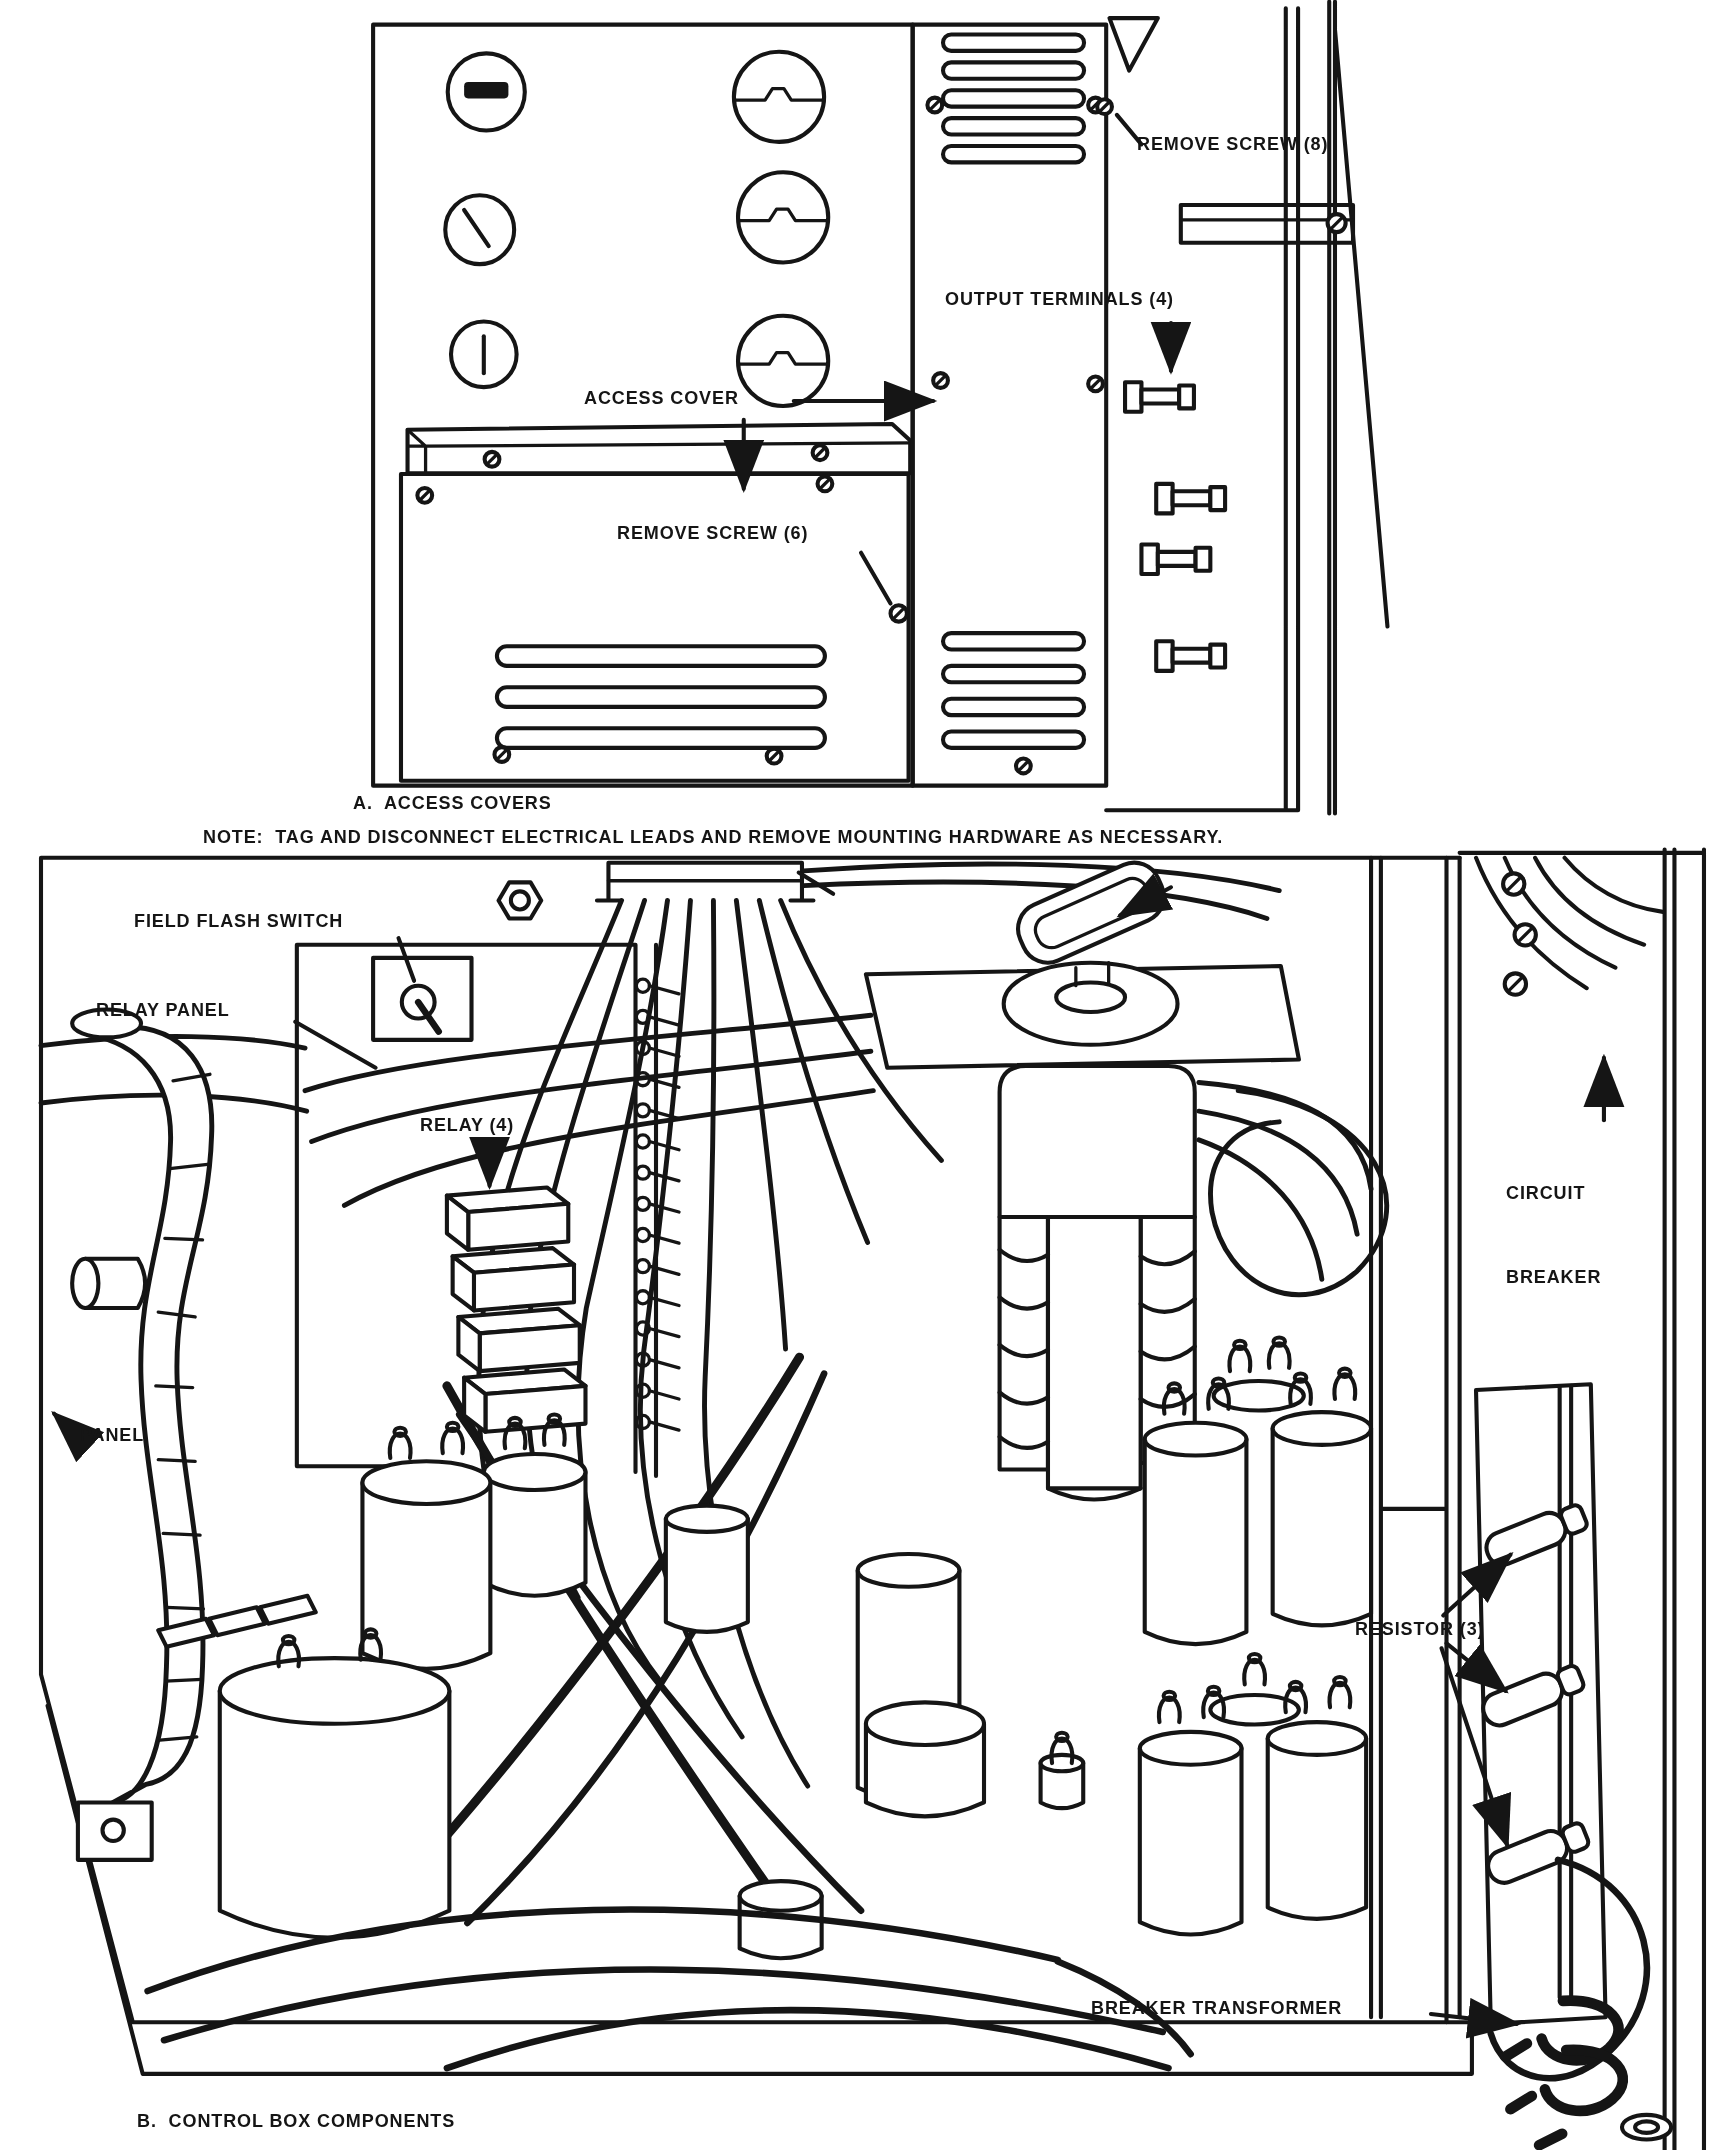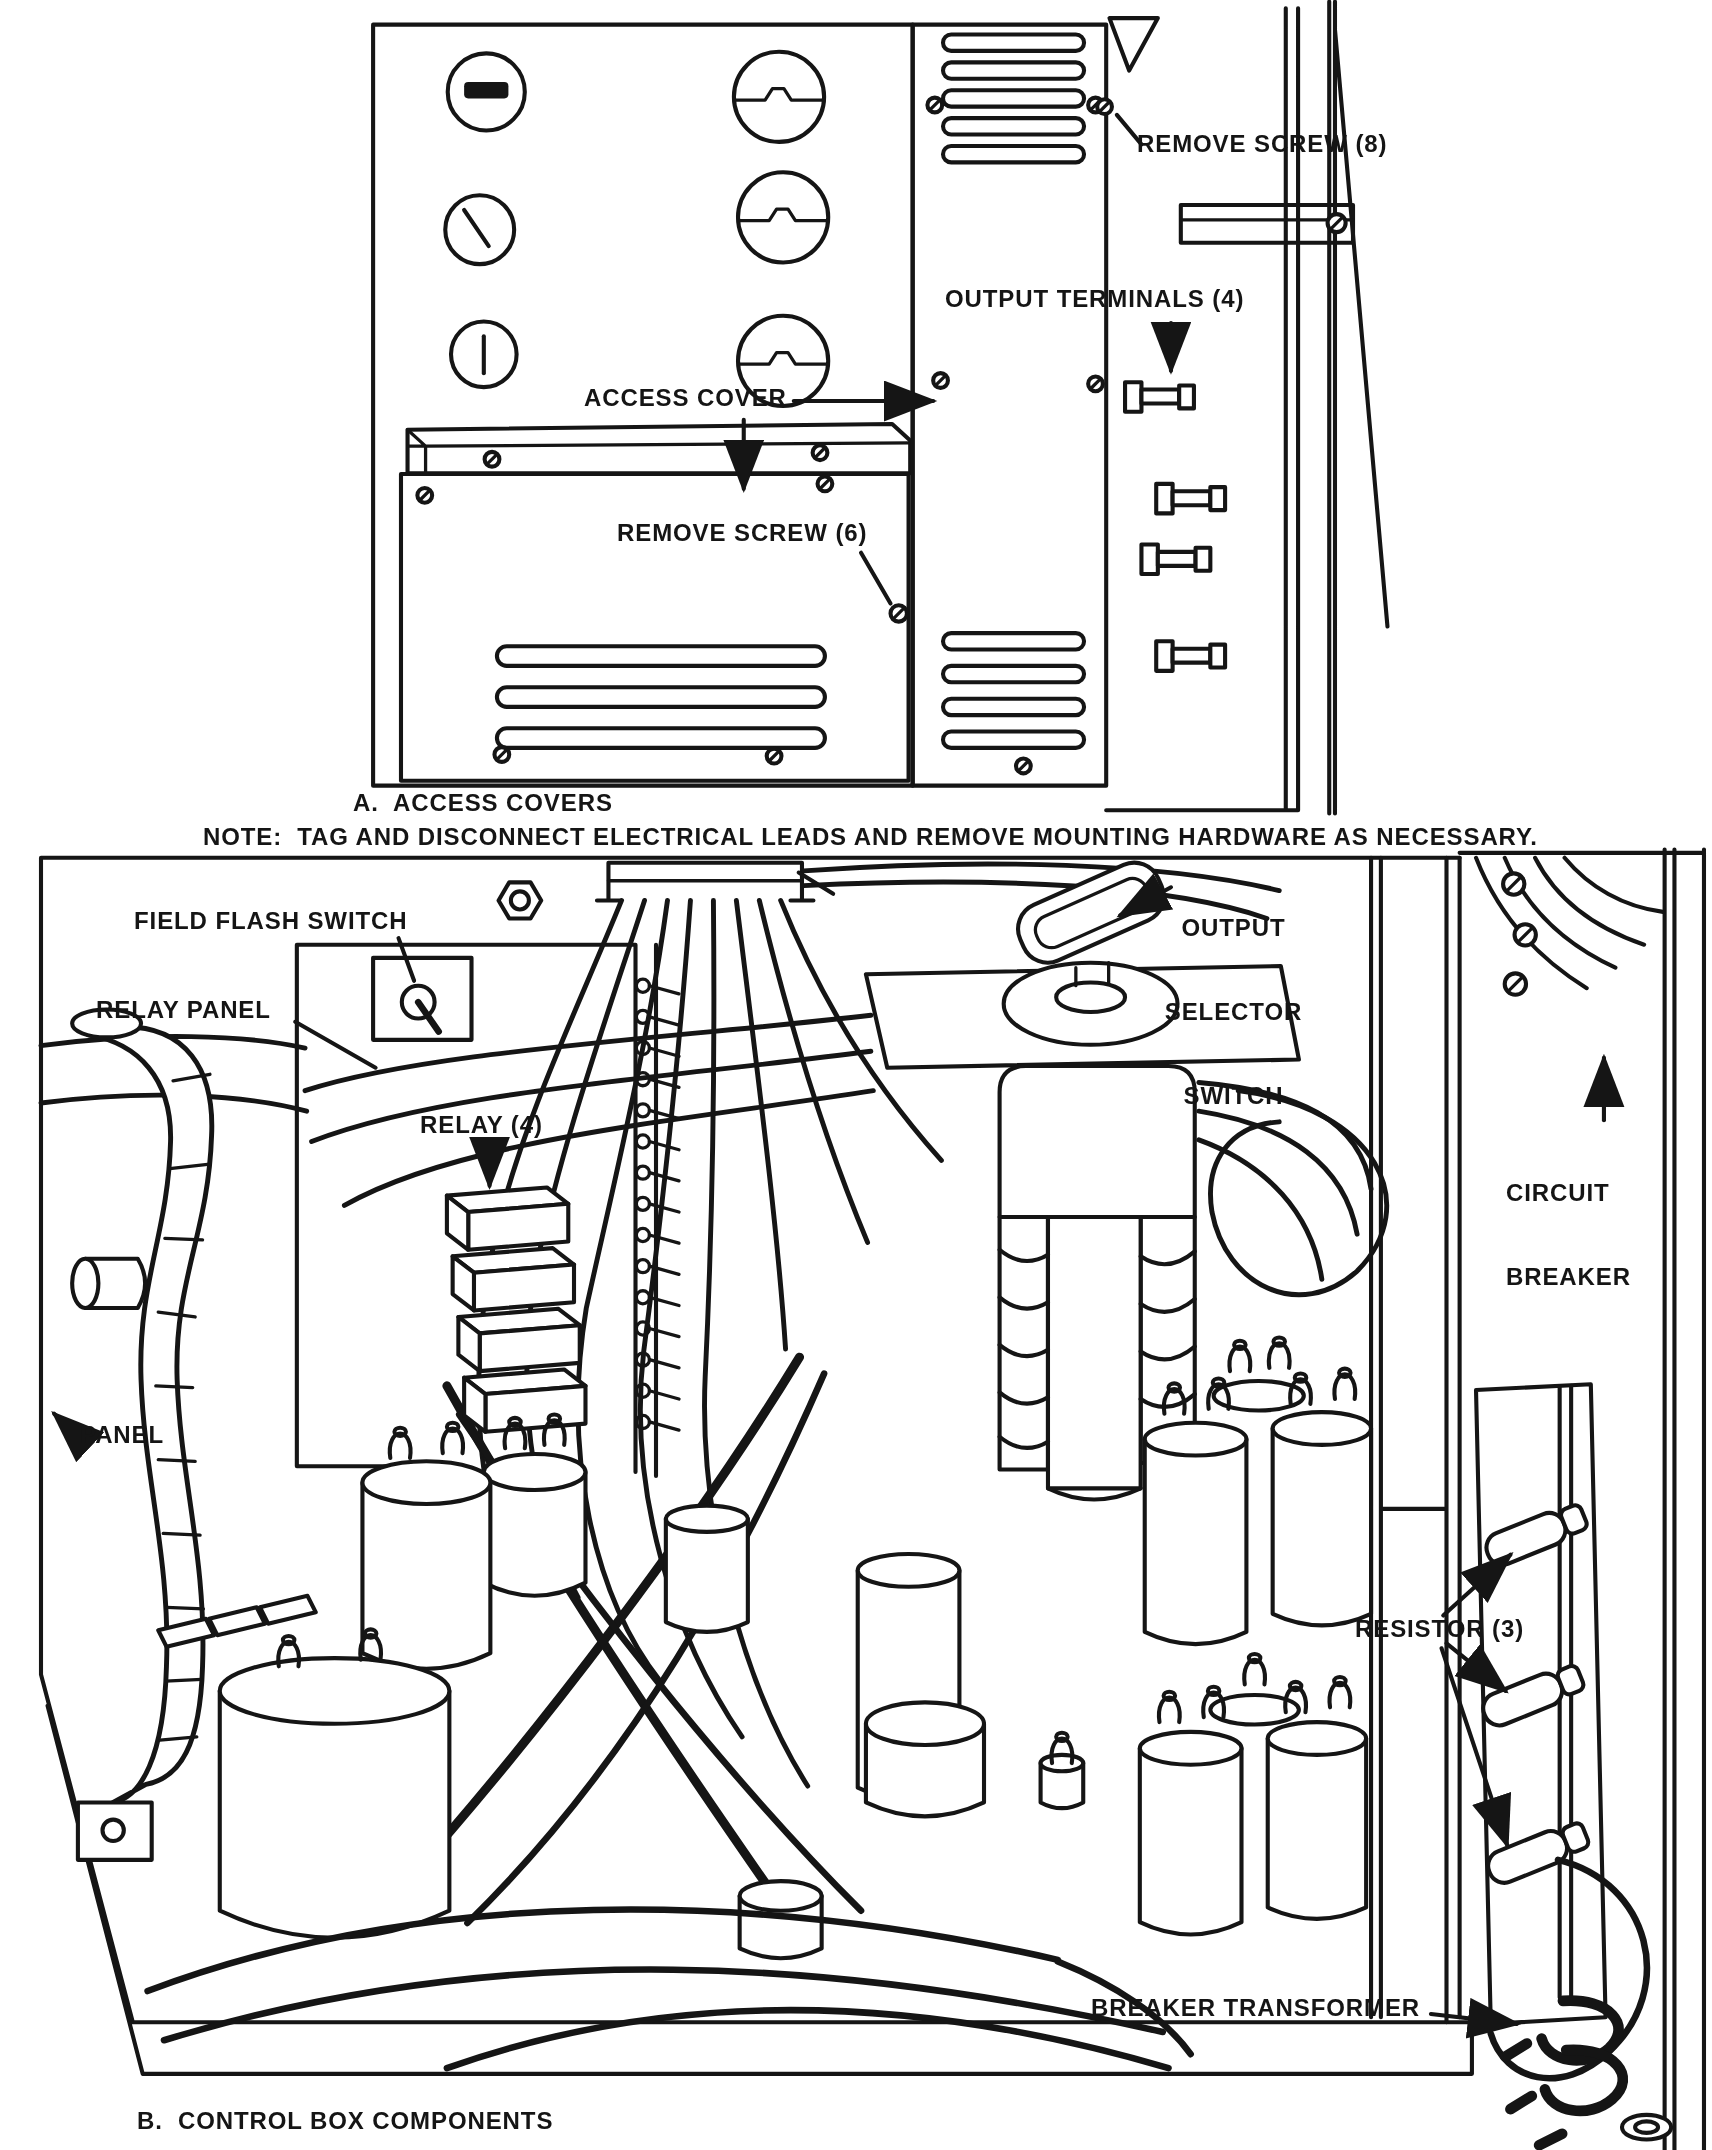--- a/index.html
+++ b/index.html
@@ -7,21 +7,21 @@
          font-family:"Liberation Sans",sans-serif;}
   .art{position:absolute;left:0;top:0;fill:none;stroke:#151515;stroke-width:5;
        stroke-linecap:round;stroke-linejoin:round;}
   .wf{fill:#ffffff;}
   .ink{fill:#151515;stroke:none;}
   .t4{stroke-width:4;}
   .w6{stroke-width:6;}
   .w8{stroke-width:8;}
   .w11{stroke-width:11;}
   .w13{stroke-width:13;}
-  .lbl{position:absolute;font-weight:700;font-size:24px;line-height:28px;
+  .lbl{position:absolute;font-weight:700;font-size:18px;line-height:28px;
        letter-spacing:0.9px;color:#151515;white-space:pre;}
   .ctr{text-align:center;}
 </style>
 </head>
 <body>
 
 <div class="stage">
 
 <svg class="art" width="1713" height="2151" viewBox="0 0 2089 2623">
   <defs>
@@ -456,25 +456,20 @@
 
 <div class="lbl" style="left:1137px;top:130px">REMOVE SCREW (8)</div>
 <div class="lbl" style="left:945px;top:285px">OUTPUT TERMINALS (4)</div>
 <div class="lbl" style="left:584px;top:384px">ACCESS COVER</div>
 <div class="lbl" style="left:617px;top:519px">REMOVE SCREW (6)</div>
 <div class="lbl" style="left:353px;top:789px">A.  ACCESS COVERS</div>
 <div class="lbl" style="left:203px;top:823px">NOTE:  TAG AND DISCONNECT ELECTRICAL LEADS AND REMOVE MOUNTING HARDWARE AS NECESSARY.</div>
 
 <div class="lbl" style="left:134px;top:907px">FIELD FLASH SWITCH</div>
 <div class="lbl" style="left:96px;top:996px">RELAY PANEL</div>
-<div class="lbl ctr" style="left:1164px;top:858px;width:139px">
-  <div>OUTPUT</div>
-  <div>SELECTOR</div>
-  <div>SWITCH</div>
-</div>
 <div class="lbl" style="left:1506px;top:1123px">
   <div>CIRCUIT</div>
   <div>BREAKER</div>
 </div>
 <div class="lbl" style="left:420px;top:1111px">RELAY (4)</div>
 <div class="lbl" style="left:80px;top:1421px">PANEL</div>
 <div class="lbl" style="left:1355px;top:1615px">RESISTOR (3)</div>
 <div class="lbl" style="left:1091px;top:1994px">BREAKER TRANSFORMER</div>
 <div class="lbl" style="left:137px;top:2107px">B.  CONTROL BOX COMPONENTS</div>
 

